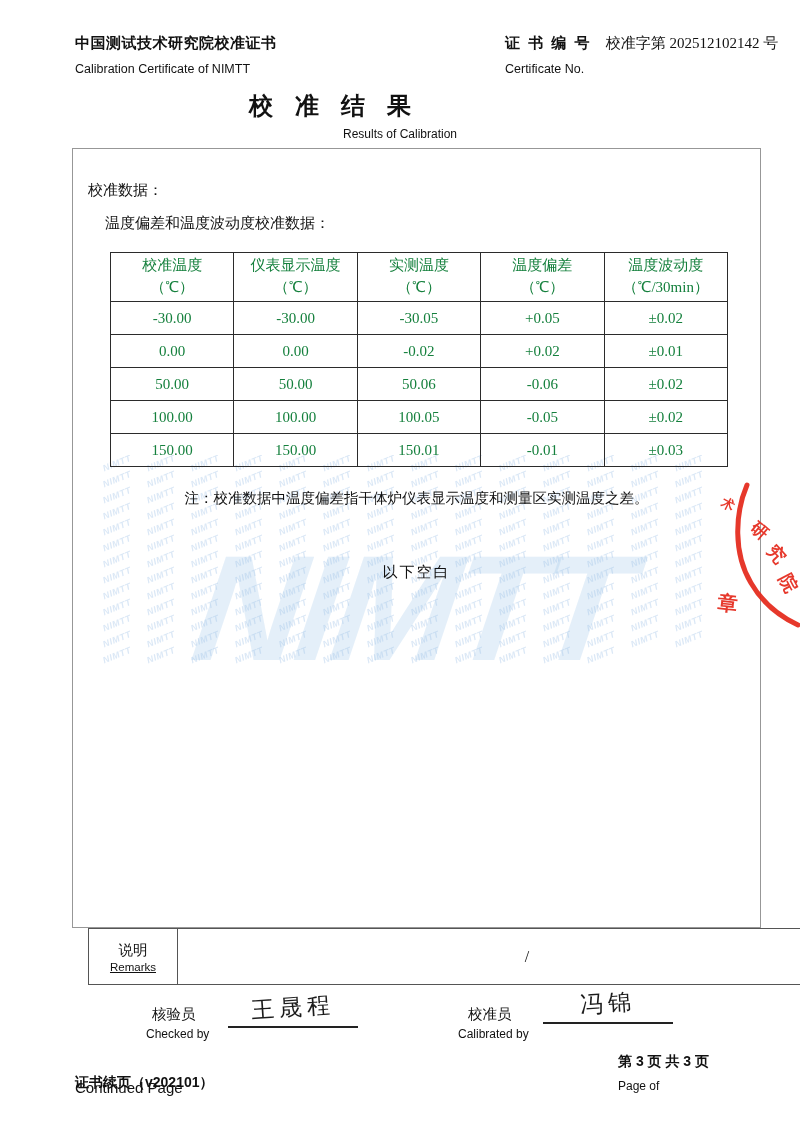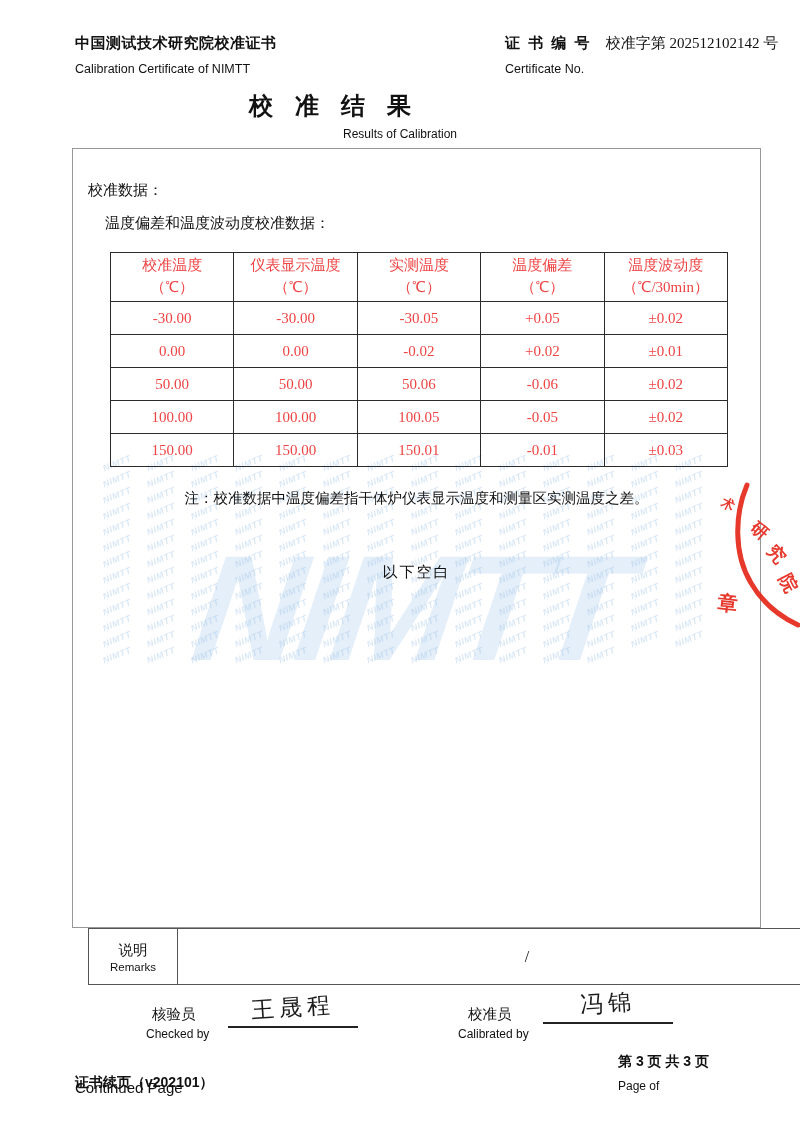--- a/index.html
+++ b/index.html
@@ -20,21 +20,21 @@
   .doc-sub{left:0;top:127px;width:800px;text-align:center;font-size:12px;}
 
   
   .main-box{left:72px;top:148px;width:689px;height:780px;border:1px solid #979797;box-sizing:border-box;}
   .sec-label{left:88px;top:181px;font-size:15px;}
   .tbl-caption{left:105px;top:214px;font-size:15px;}
 
   
   .cal-table{position:absolute;left:110px;top:252px;width:618px;border-collapse:collapse;
              table-layout:fixed;font-family:"Liberation Serif",serif;font-size:15px;
-             color:#ef4444;text-align:center;z-index:1;}
+             color:#15803d;text-align:center;z-index:1;}
   .cal-table th,.cal-table td{border:1px solid #2b2b2b;font-weight:normal;padding:0;}
   .cal-table th{height:48px;line-height:1.45;}
   .cal-table td{height:32px;}
 
   .note-line{left:72px;top:489px;width:689px;text-align:center;font-size:14.5px;}
   .uncert-line{left:72px;top:526px;width:689px;text-align:center;font-size:14.5px;}
   .uncert-formula{font-family:"Liberation Serif",serif;font-size:15px;}
   .uncert-sym{font-style:italic;}
   .blank-line{left:72px;top:563px;width:689px;text-align:center;font-size:15px;letter-spacing:2px;}
 
@@ -51,21 +51,21 @@
   
   .seal{left:683px;top:455px;width:120px;height:200px;z-index:2;opacity:0.93;}
   .seal text{font-family:"Liberation Serif",serif;font-weight:bold;}
 
   
   .remarks{left:88px;top:928px;width:789px;height:57px;border:1px solid #555;box-sizing:border-box;z-index:1;}
   .remarks-label{position:absolute;left:0;top:0;width:89px;height:100%;border-right:1px solid #555;
                  box-sizing:border-box;display:flex;flex-direction:column;align-items:center;
                  justify-content:center;gap:1px;}
   .remarks-zh{font-size:14.5px;}
-  .remarks-en{font-size:11.5px;}
+  .remarks-en{font-size:11.5px;text-decoration:underline;}
   .remarks-value{position:absolute;left:89px;right:0;top:0;height:100%;display:flex;align-items:center;
                  justify-content:center;font-family:"Liberation Serif",serif;font-size:16px;}
 
   
   .sig-zh{font-size:14.5px;}
   .sig-en{font-size:12px;}
   .chk-zh{left:152px;top:1005px;}
   .chk-en{left:146px;top:1027px;}
   .cal-zh{left:468px;top:1005px;}
   .cal-en{left:458px;top:1027px;}

